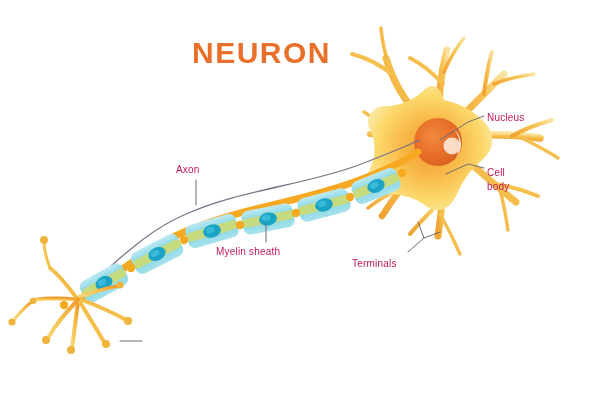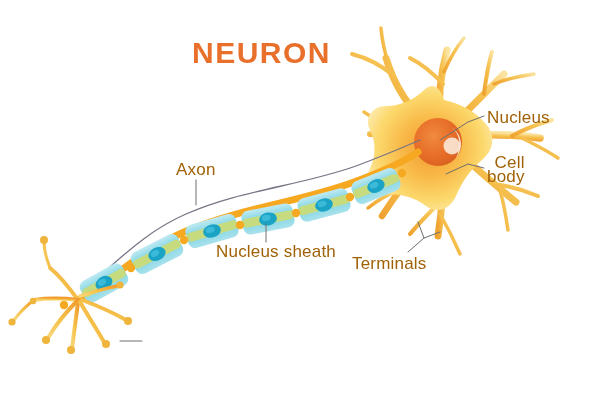--- a/index.html
+++ b/index.html
@@ -17,41 +17,40 @@
   }
   #diagram-svg {
     position: absolute;
     top: 0;
     left: 0;
     width: 600px;
     height: 400px;
   }
   .lbl {
     position: absolute;
-    color: #a16207;
+    color: #be185d;
     font-family: "Liberation Sans", sans-serif;
-    font-size: 17px;
+    font-size: 10px;
     line-height: 14px;
     white-space: pre;
     letter-spacing: 0.2px;
-    text-align: right;
   }
   #title {
     position: absolute;
     left: 152px;
     top: 36px;
     font-family: "Liberation Sans", sans-serif;
     font-size: 30px;
     font-weight: bold;
     color: #e8702a;
     letter-spacing: 1.5px;
     margin-left: 40px;
   }
   #lbl-nucleus   { left: 487px; top: 111px; }
-  #lbl-cellbody  { left: 487px; top: 156px; }
+  #lbl-cellbody  { left: 487px; top: 166px; }
   #lbl-dendrites { left: 352px; top: 257px; }
   #lbl-axon      { left: 176px; top: 163px; }
   #lbl-myelin    { left: 216px; top: 245px; }
   #lbl-terminals { left: 146px; top: 334px; }
 </style>
 </head>
 <body>
 
 <div id="canvas">
 
@@ -240,16 +239,16 @@
   <div id="title">NEURON</div>
 
   <div class="lbl" id="lbl-nucleus">Nucleus</div>
 
   <div class="lbl" id="lbl-cellbody"><span>Cell</span><br><span>body</span></div>
 
   <div class="lbl" id="lbl-dendrites">Terminals</div>
 
   <div class="lbl" id="lbl-axon">Axon</div>
 
-  <div class="lbl" id="lbl-myelin">Nucleus sheath</div>
+  <div class="lbl" id="lbl-myelin">Myelin sheath</div>
 
 
 </div>
 
 </body></html>

